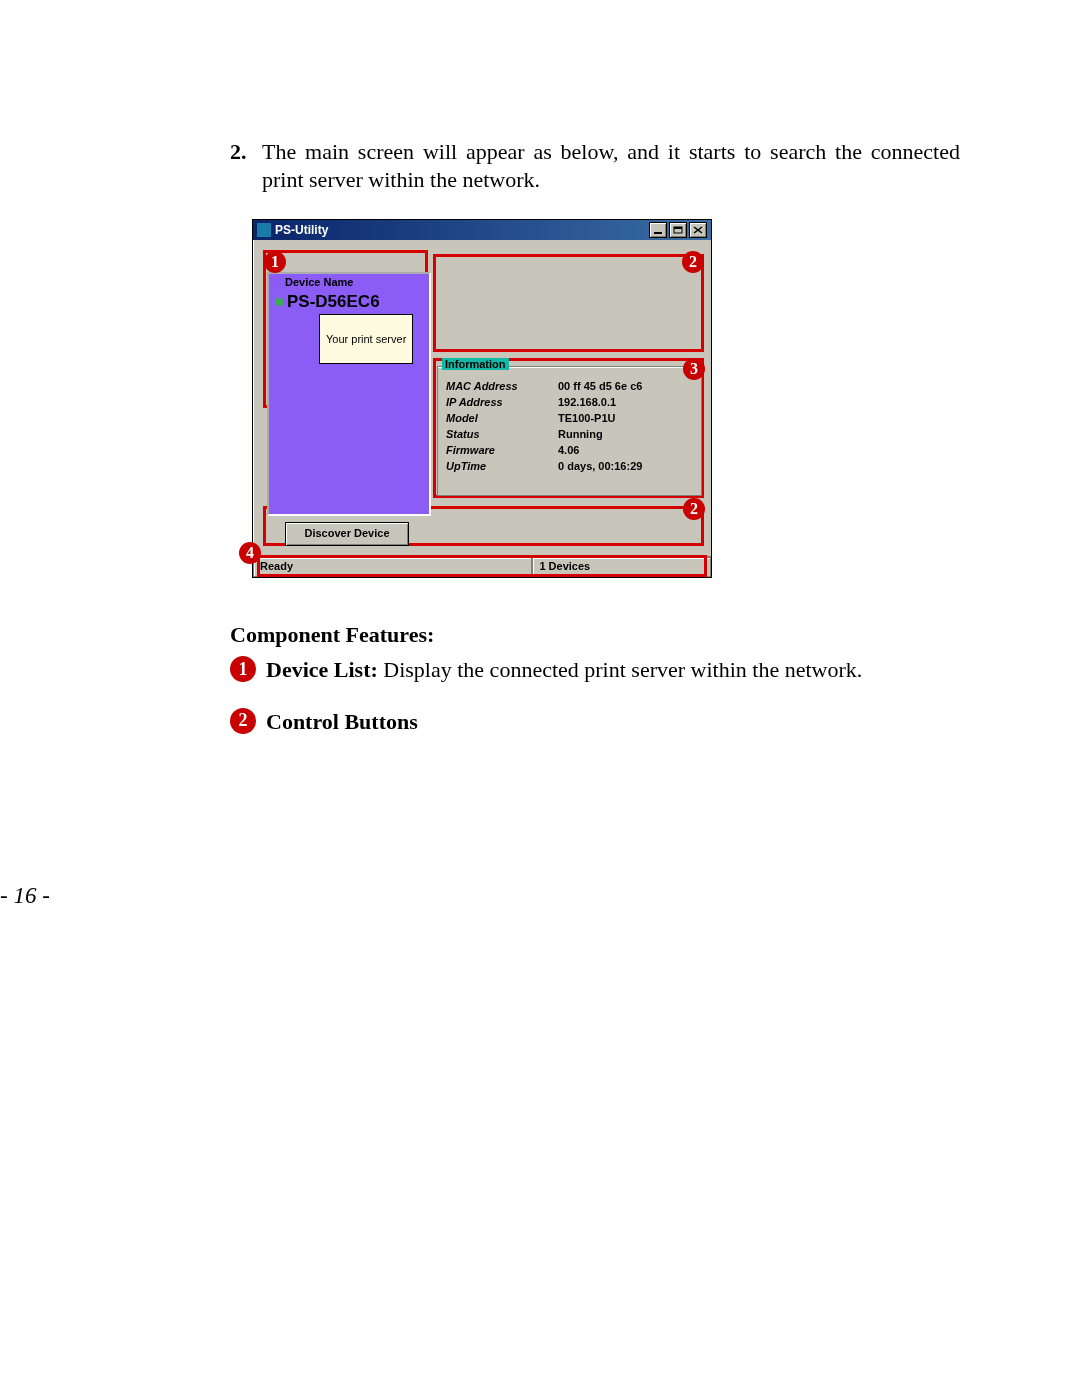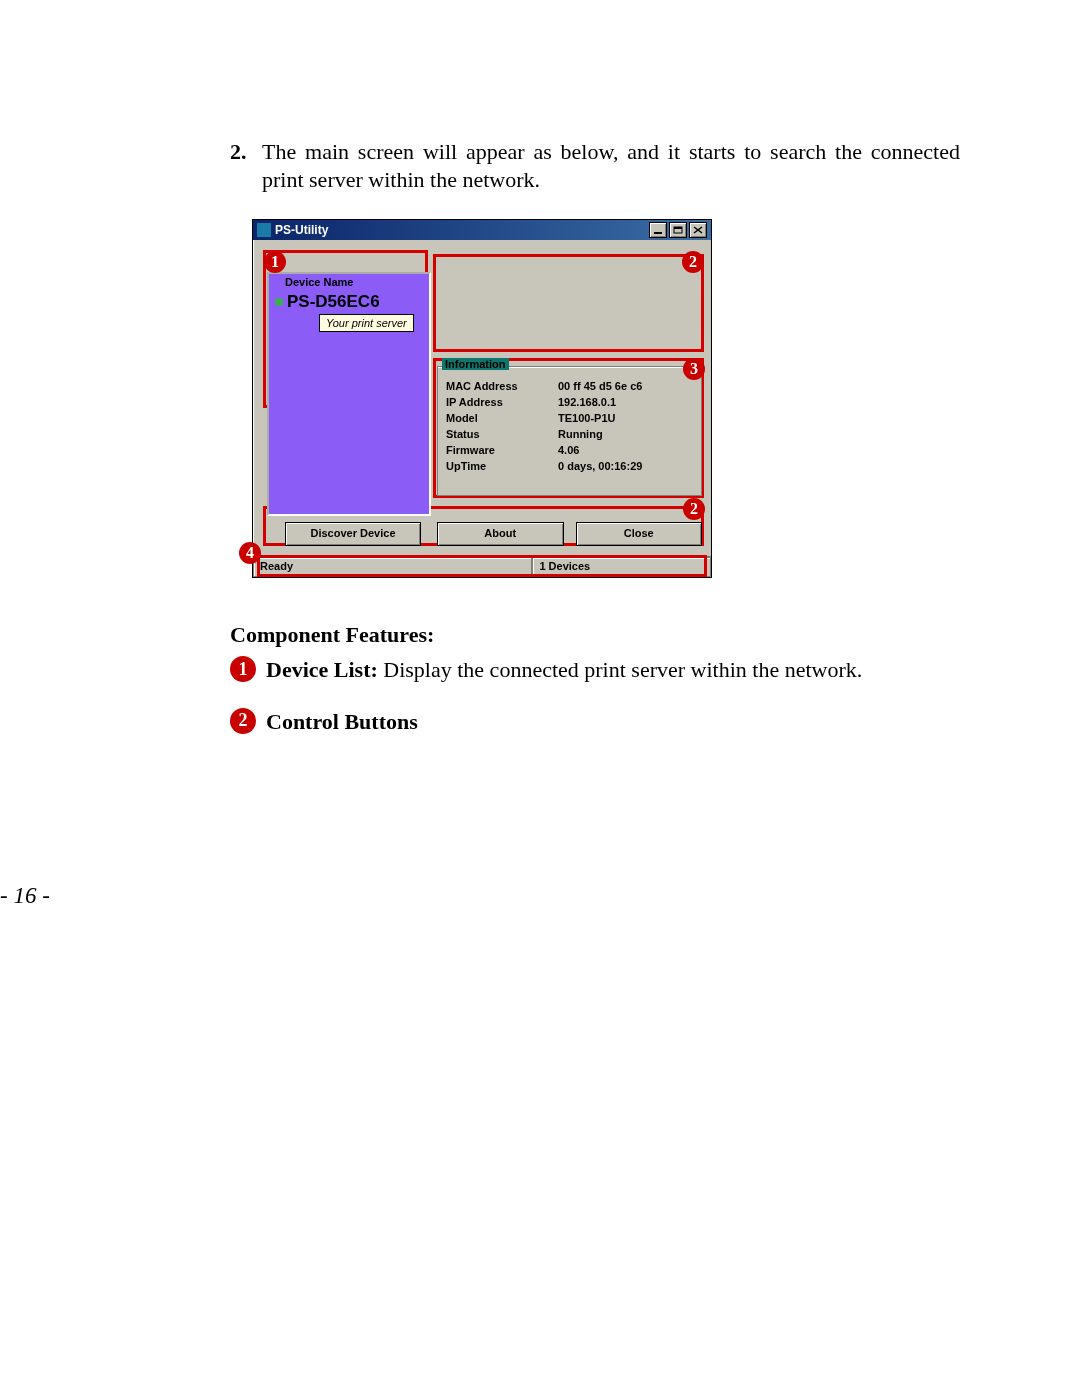--- a/index.html
+++ b/index.html
@@ -135,23 +135,22 @@
     width: 8px; height: 8px;
     background: #36b24a;
     border-radius: 50%;
     margin-right: 4px;
   }
   .tooltip {
     position: absolute;
     top: 40px; left: 50px;
     background: #fffbe0;
     border: 1px solid #000;
-    padding: 2px 6px;
-    font-size: 11px;
-    font-style: italic;
+    padding: 18px 6px;
+    font-size: 11px;
   }
 
   
   .btn-grid {
     position: absolute;
     left: 178px; top: 21px;
     width: 265px;
   }
   .btn-row { display: flex; gap: 12px; margin-bottom: 6px; }
   .win-btn {
@@ -174,46 +173,46 @@
     width: 265px;
     height: 130px;
     border: 1px solid #808076;
     border-top: none;
     padding: 14px 8px 4px 8px;
     box-sizing: border-box;
   }
   .info-group .legend {
     position: absolute;
     top: -8px; left: 4px;
-    background: #0f766e;
+    background: #14b8a6;
     font-weight: bold;
     font-size: 11px;
     padding: 0 3px;
   }
   .info-group::before {
     content: "";
     position: absolute;
     top: 0; left: 0; right: 0;
     border-top: 1px solid #808076;
     box-shadow: 0 1px 0 #fff;
   }
   .info-row {
     display: flex;
     font-size: 11px;
     font-weight: bold;
     margin-bottom: 4px;
   }
-  .info-row .k { width: 112px; }
+  .info-row .k { width: 112px; font-style: italic; }
   .info-row .v { flex:1; }
 
   
   .bottom-btn-left {
     position: absolute;
     left: 26px; top: 276px;
-    width: 136px;
+    width: 124px;
   }
   .bottom-btn-right {
     position: absolute;
     left: 178px; top: 276px;
     width: 265px;
     display: flex; gap: 12px;
   }
 
   
   .statusbar {
@@ -366,24 +365,20 @@
             </div>
           <div class="info-row">
               <div class="k">UpTime</div>
               <div class="v">0 days, 00:16:29</div>
             </div>
         </div>
 
         <div class="bottom-btn-left">
           <div class="win-btn">Discover Device</div>
         </div>
-        <div class="bottom-btn-right">
-          <div class="win-btn">About</div>
-          <div class="win-btn">Close</div>
-        </div>
 
       </div>
     </div>
 
     <div class="hl" style="left:4px; bottom:0px; width:450px; height:22px;"></div>
     <div class="statusbar">
       <div class="status-cell">Ready</div>
       <div class="status-cell">1 Devices</div>
     </div>
 

